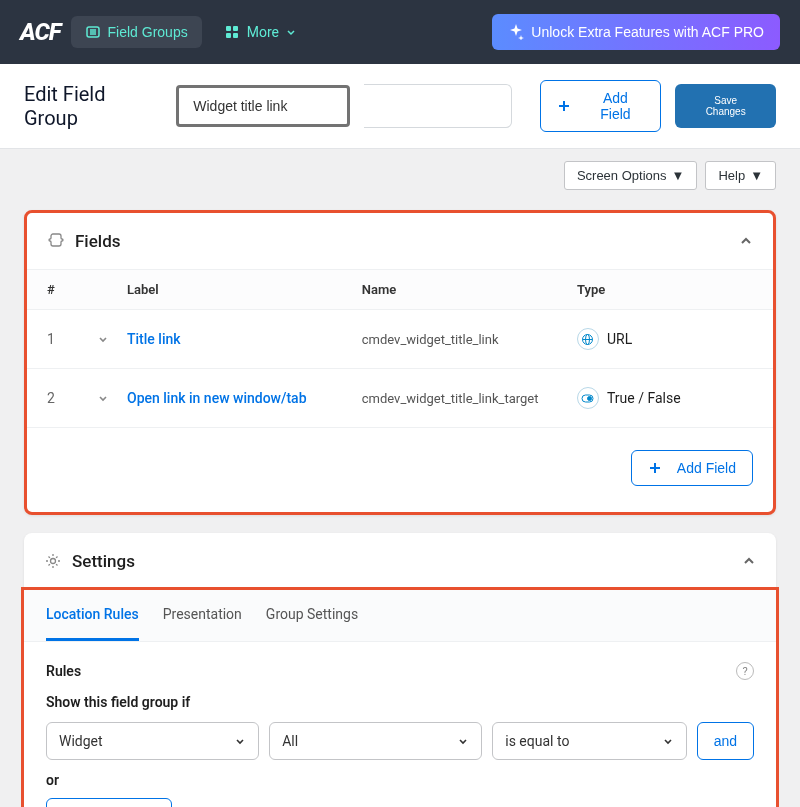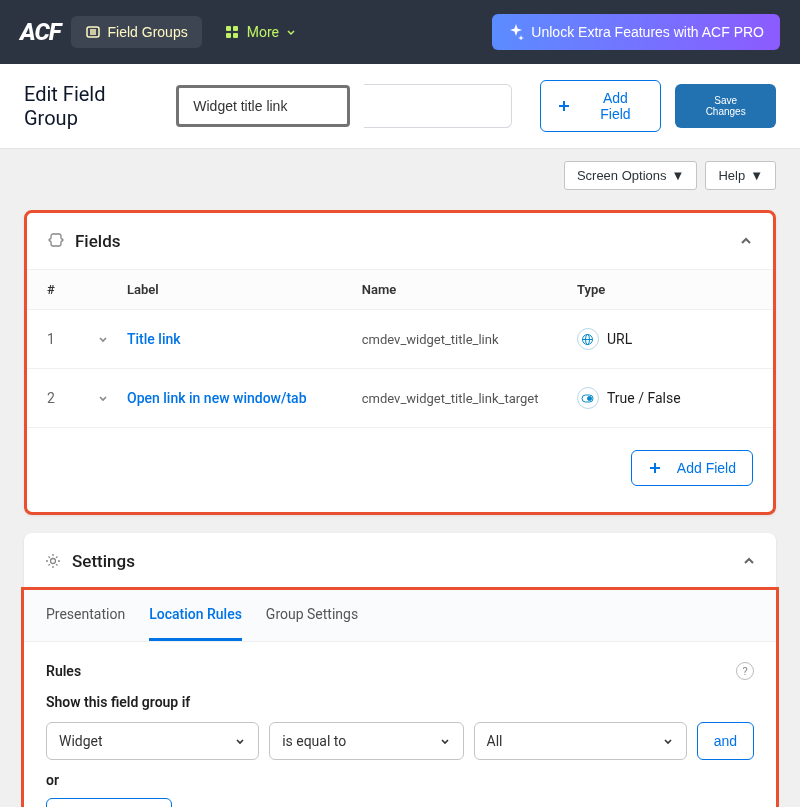--- a/index.html
+++ b/index.html
@@ -1,22 +1,22 @@
 <!DOCTYPE html>
 <html><head>
 <meta charset="utf-8">
 <style>
 * { box-sizing: border-box; margin: 0; padding: 0; }
 body { font-family: -apple-system, BlinkMacSystemFont, "Segoe UI", Roboto, sans-serif; background: #f0f0f1; color: #1e1e1e; width: 800px; }
 
 
 .topnav { background: #2c3441; height: 64px; display: flex; align-items: center; padding: 0 20px; gap: 10px; }
 .logo { color: #fff; font-weight: 800; font-size: 24px; font-style: italic; letter-spacing: -1px; }
-.nav-btn { background: #3d4552; color: #fef9c3; border: none; padding: 8px 14px; border-radius: 6px; font-size: 14px; display: flex; align-items: center; gap: 7px; cursor: pointer; }
-.nav-more { color: #bef264; display: flex; align-items: center; gap: 7px; font-size: 14px; padding: 8px 12px; cursor: pointer; }
+.nav-btn { background: #3d4552; color: #5eead4; border: none; padding: 8px 14px; border-radius: 6px; font-size: 14px; display: flex; align-items: center; gap: 7px; cursor: pointer; }
+.nav-more { color: #5eead4; display: flex; align-items: center; gap: 7px; font-size: 14px; padding: 8px 12px; cursor: pointer; }
 .spacer { flex: 1; }
 .pro-btn { background: linear-gradient(90deg, #5b8cff, #8c5bff); color: #fff; border: none; padding: 10px 16px; border-radius: 6px; font-size: 14px; font-weight: 500; display: flex; align-items: center; gap: 7px; cursor: pointer; }
 
 
 .titlebar { background: #fff; padding: 16px 24px; display: flex; align-items: center; gap: 14px; border-bottom: 1px solid #e2e4e7; }
 .page-title { font-size: 20px; font-weight: 400; color: #0f172a; }
 .title-input { border: 3px solid #737373; padding: 10px 14px; font-size: 14px; border-radius: 4px; width: 174px; color: #333; }
 .title-input-ext { border: 1px solid #d5d9dd; padding: 12px 14px; width: 150px; border-radius: 0 6px 6px 0; height: 44px; border-left: none; }
 .add-field-btn { border: 1px solid #0073e6; color: #0073e6; background: #fff; padding: 9px 16px; border-radius: 6px; font-size: 14px; display: flex; align-items: center; gap: 15px; cursor: pointer; font-weight: 500; }
 .save-btn { background: #2271b1; color: #fff; border: none; padding: 11px 18px; border-radius: 6px; font-size: 10px; cursor: pointer; font-weight: 500; }
@@ -224,54 +224,54 @@
     <div class="panel-title">Settings</div>
     <span class="chevron">
         <svg width="14" height="14" viewBox="0 0 14 14" fill="none" stroke="currentColor" stroke-width="2">
           <path d="M3 9l4-4 4 4"></path>
         </svg>
       </span>
   </div>
 
   <div class="settings-hl">
     <div class="tabs">
+      <div class="tab active">Location Rules</div>
       <div class="tab">Presentation</div>
-      <div class="tab active">Location Rules</div>
       <div class="tab">Group Settings</div>
     </div>
     <div class="settings-body">
       <div class="rules-head">
         <div class="rules-title">Rules</div>
         <div class="help-icon">?</div>
       </div>
       <div class="rules-desc">Show this field group if</div>
       <div class="rule-row">
         <div class="rule-select">
           <span>Widget</span>
+          <span>
+              <svg width="12" height="12" viewBox="0 0 12 12" fill="none" stroke="currentColor" stroke-width="1.6">
+                <path d="M3 5l3 3 3-3"></path>
+              </svg>
+            </span>
+        </div>
+        <div class="rule-select">
+          <span>All</span>
           <span>
               <svg width="12" height="12" viewBox="0 0 12 12" fill="none" stroke="currentColor" stroke-width="1.6">
                 <path d="M3 5l3 3 3-3"></path>
               </svg>
             </span>
         </div>
         <div class="rule-select" style="flex:0.9">
           <span>is equal to</span>
           <span>
               <svg width="12" height="12" viewBox="0 0 12 12" fill="none" stroke="currentColor" stroke-width="1.6">
                 <path d="M3 5l3 3 3-3"></path>
               </svg>
             </span>
         </div>
-        <div class="rule-select">
-          <span>All</span>
-          <span>
-              <svg width="12" height="12" viewBox="0 0 12 12" fill="none" stroke="currentColor" stroke-width="1.6">
-                <path d="M3 5l3 3 3-3"></path>
-              </svg>
-            </span>
-        </div>
         <button class="and-btn">and</button>
       </div>
       <div class="or-text">or</div>
       <button class="add-rule-btn">Add rule group</button>
     </div>
   </div>
 </div>
 
 </body></html>

